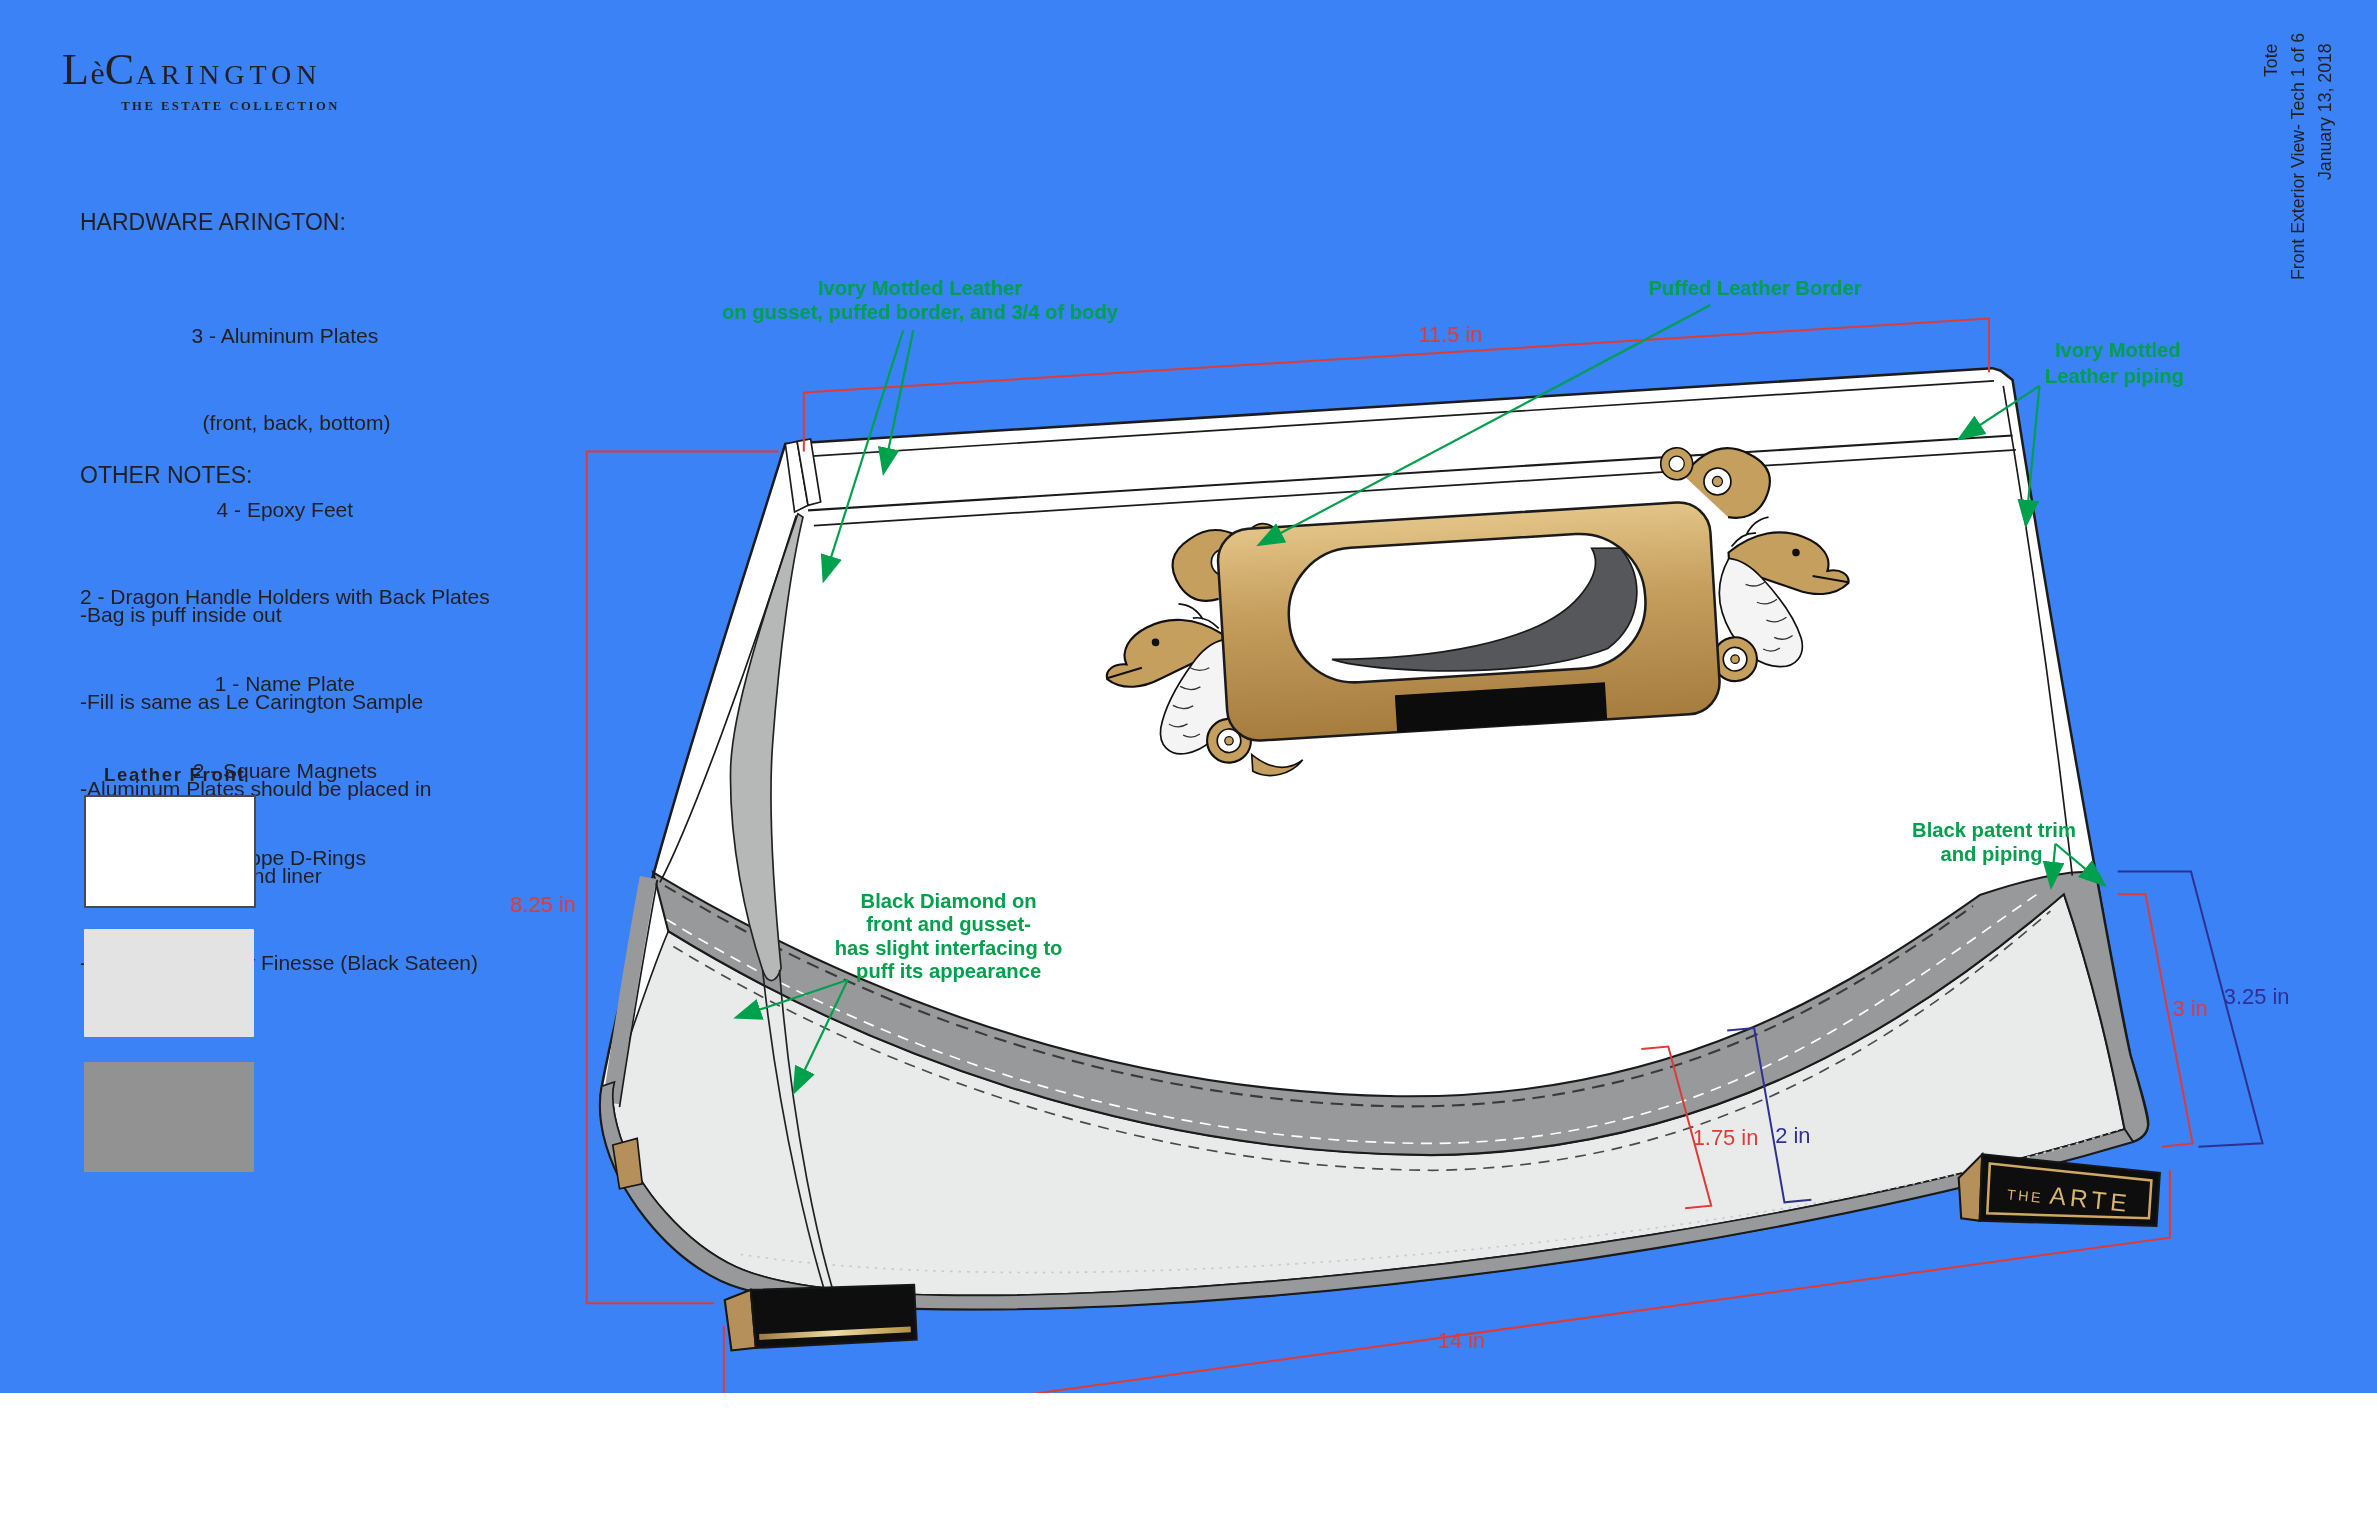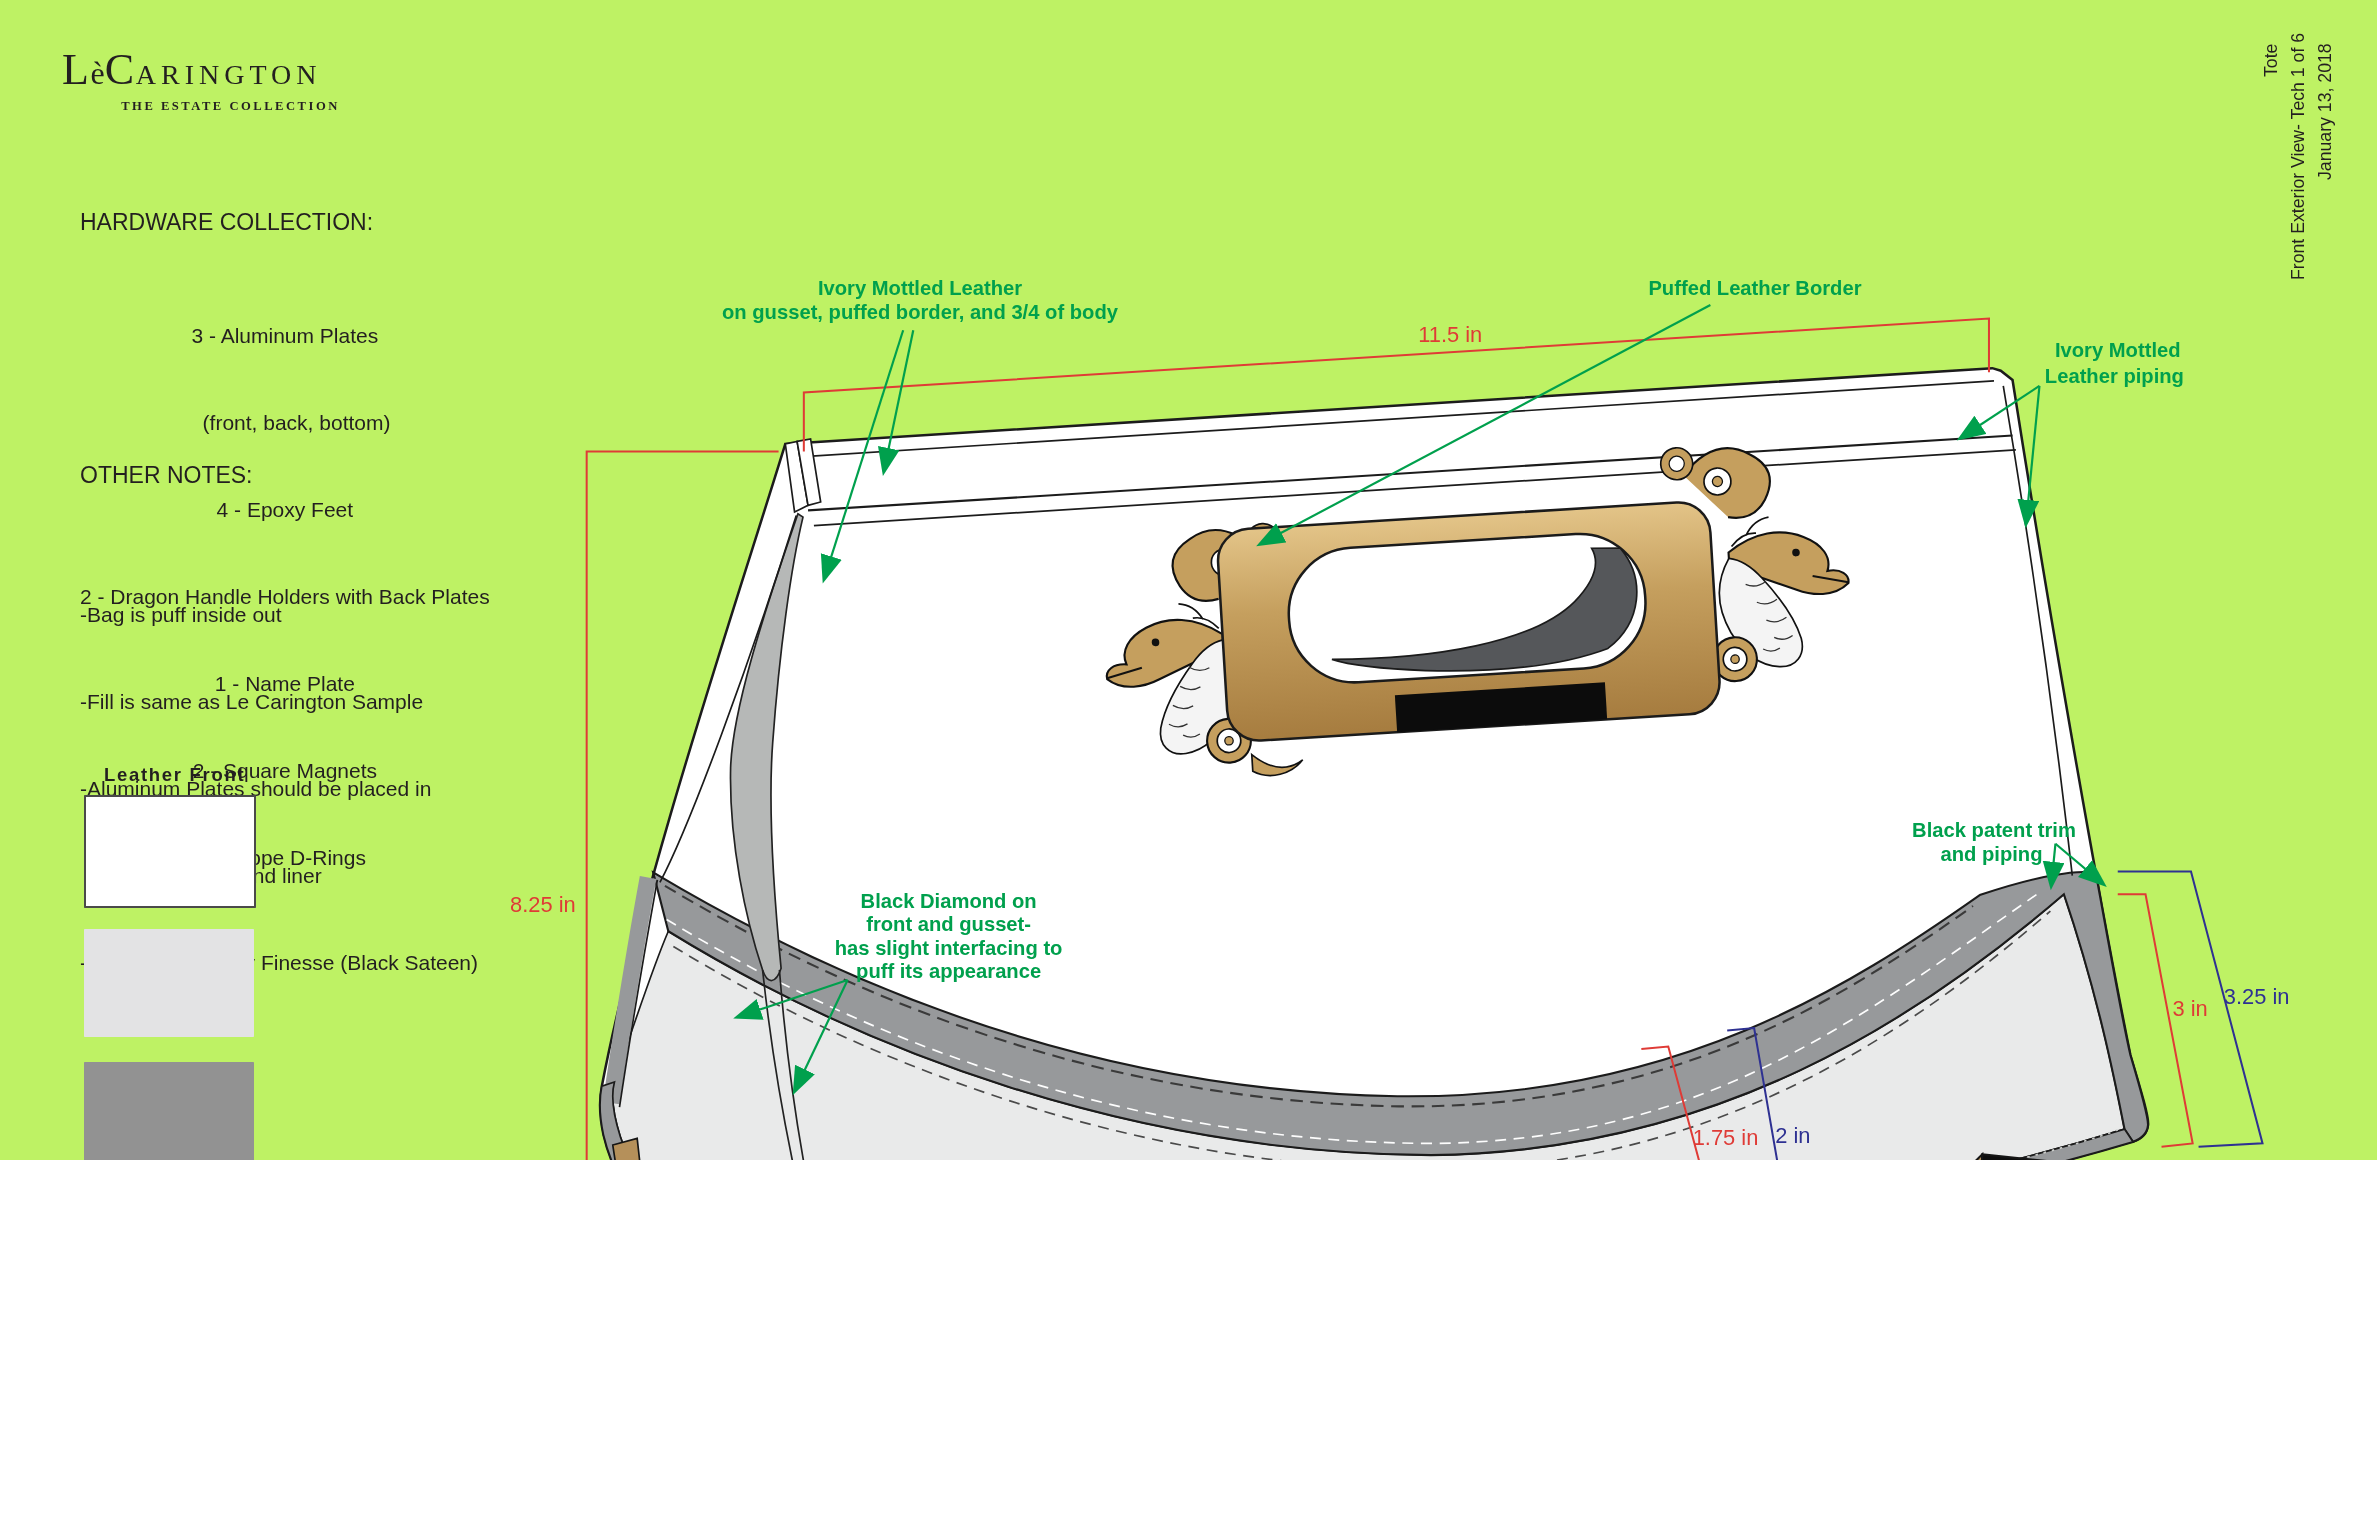--- a/index.html
+++ b/index.html
@@ -1,16 +1,16 @@
 <!DOCTYPE html>
 <html style="font-size:13.5px"><head>
 <meta charset="utf-8">
 <style>
   html,body{margin:0;padding:0;background:#ffffff;}
-  #page{position:relative;width:2377px;height:1160px;background:#bef264;overflow:hidden;
+  #page{position:relative;width:2377px;height:1393px;background:#3b82f6;overflow:hidden;
         font-family:"Liberation Sans",sans-serif;color:#231f20;}
   .abs{position:absolute;}
 
   
   #logo{left:62px;top:44px;width:354px;font-family:"Liberation Serif",serif;color:#231f20;}
   #logo .big{font-size:44px;letter-spacing:1.7px;}
   #logo .acc{font-size:32px;}
   #logo .rest{font-size:28px;letter-spacing:5px;}
   #logo-tag{left:62px;top:99px;width:337px;text-align:center;font-family:"Liberation Serif",serif;
             font-size:12.6px;letter-spacing:2.5px;font-weight:bold;color:#231f20;}
@@ -45,21 +45,21 @@
 </head>
 <body>
 
 <div id="page">
 
   <div class="abs" id="logo">
     <span class="big">L</span><span class="acc">è</span><span class="big">C</span><span class="rest">ARINGTON</span>
   </div>
   <div class="abs" id="logo-tag">THE ESTATE COLLECTION</div>
 
-  <div class="abs h1" id="hw-head">HARDWARE COLLECTION:</div>
+  <div class="abs h1" id="hw-head">HARDWARE ARINGTON:</div>
   <div class="abs list" id="hw-list">
     <div>3 - Aluminum Plates</div>
     <div>    (front, back, bottom)</div>
     <div>4 - Epoxy Feet</div>
     <div>2 - Dragon Handle Holders with Back Plates</div>
     <div>1 - Name Plate</div>
     <div>2 - Square Magnets</div>
     <div>2 - Rope D-Rings</div>
   </div>
 

